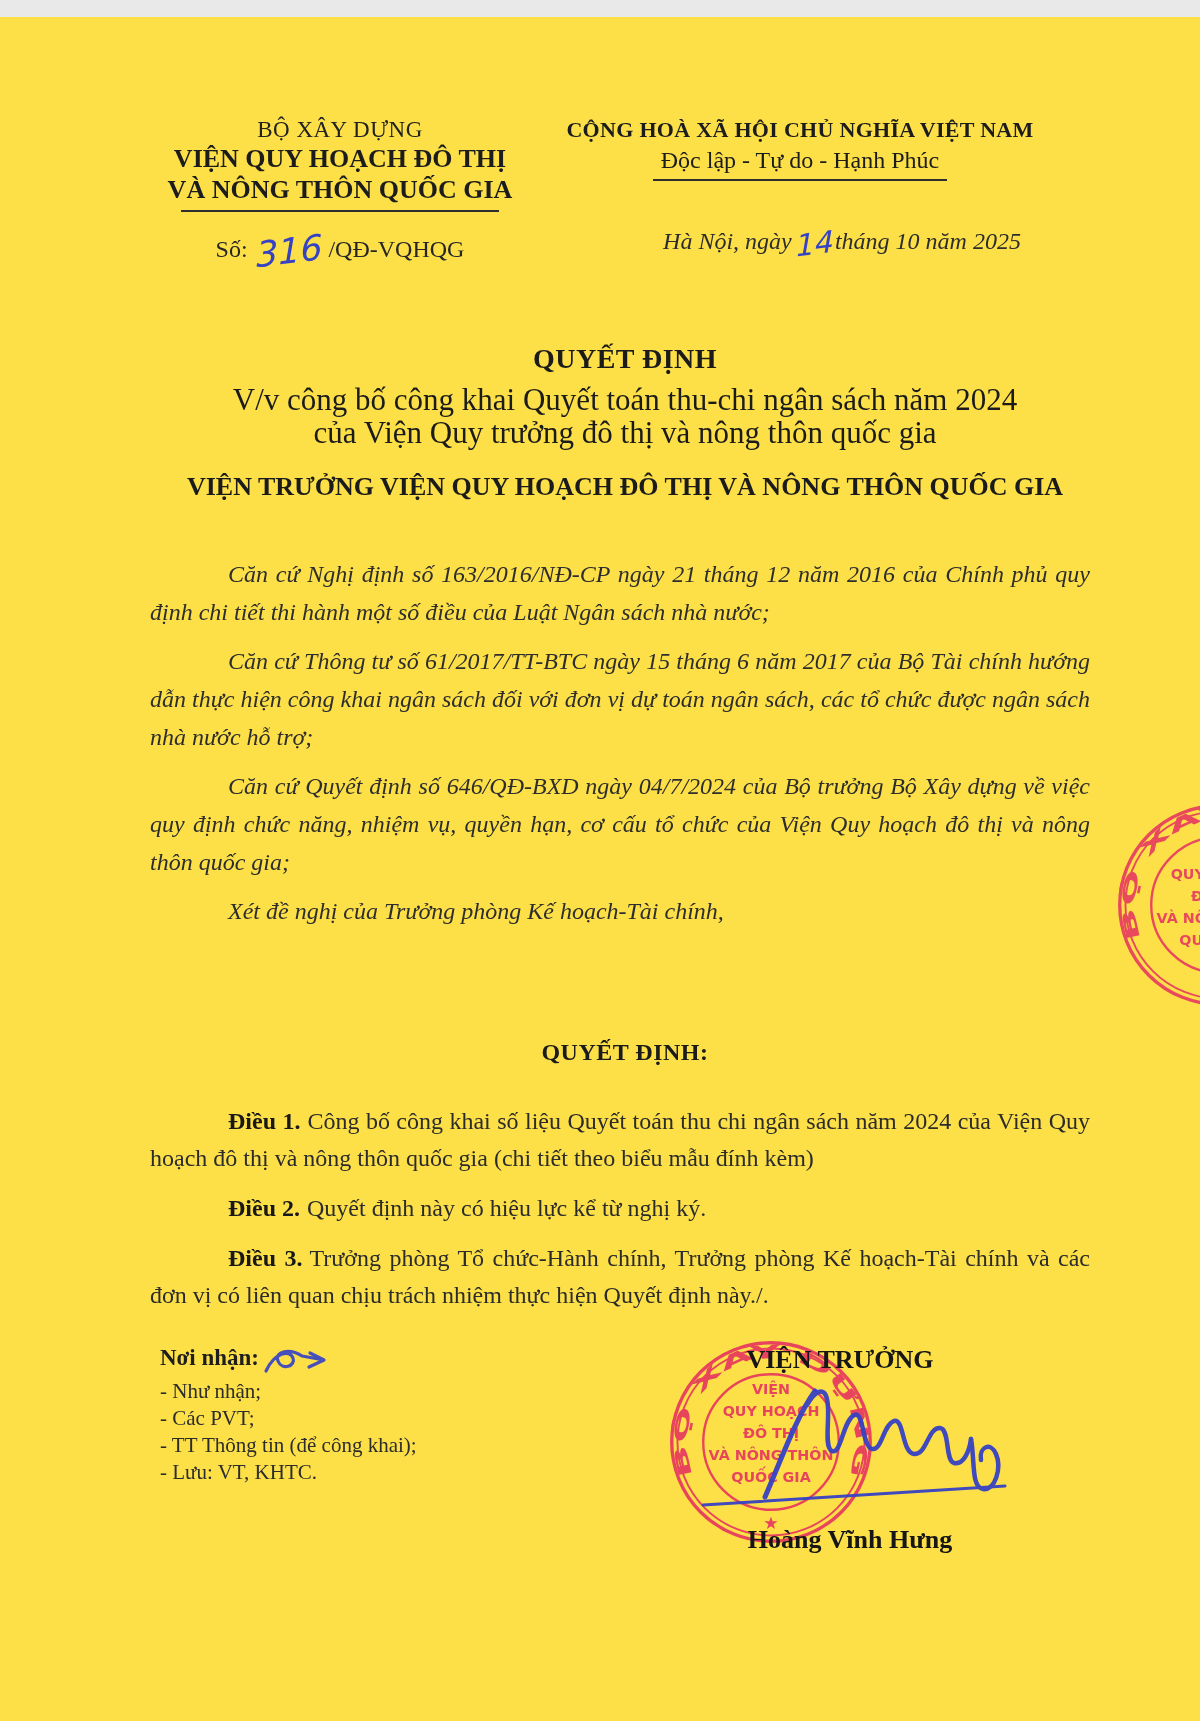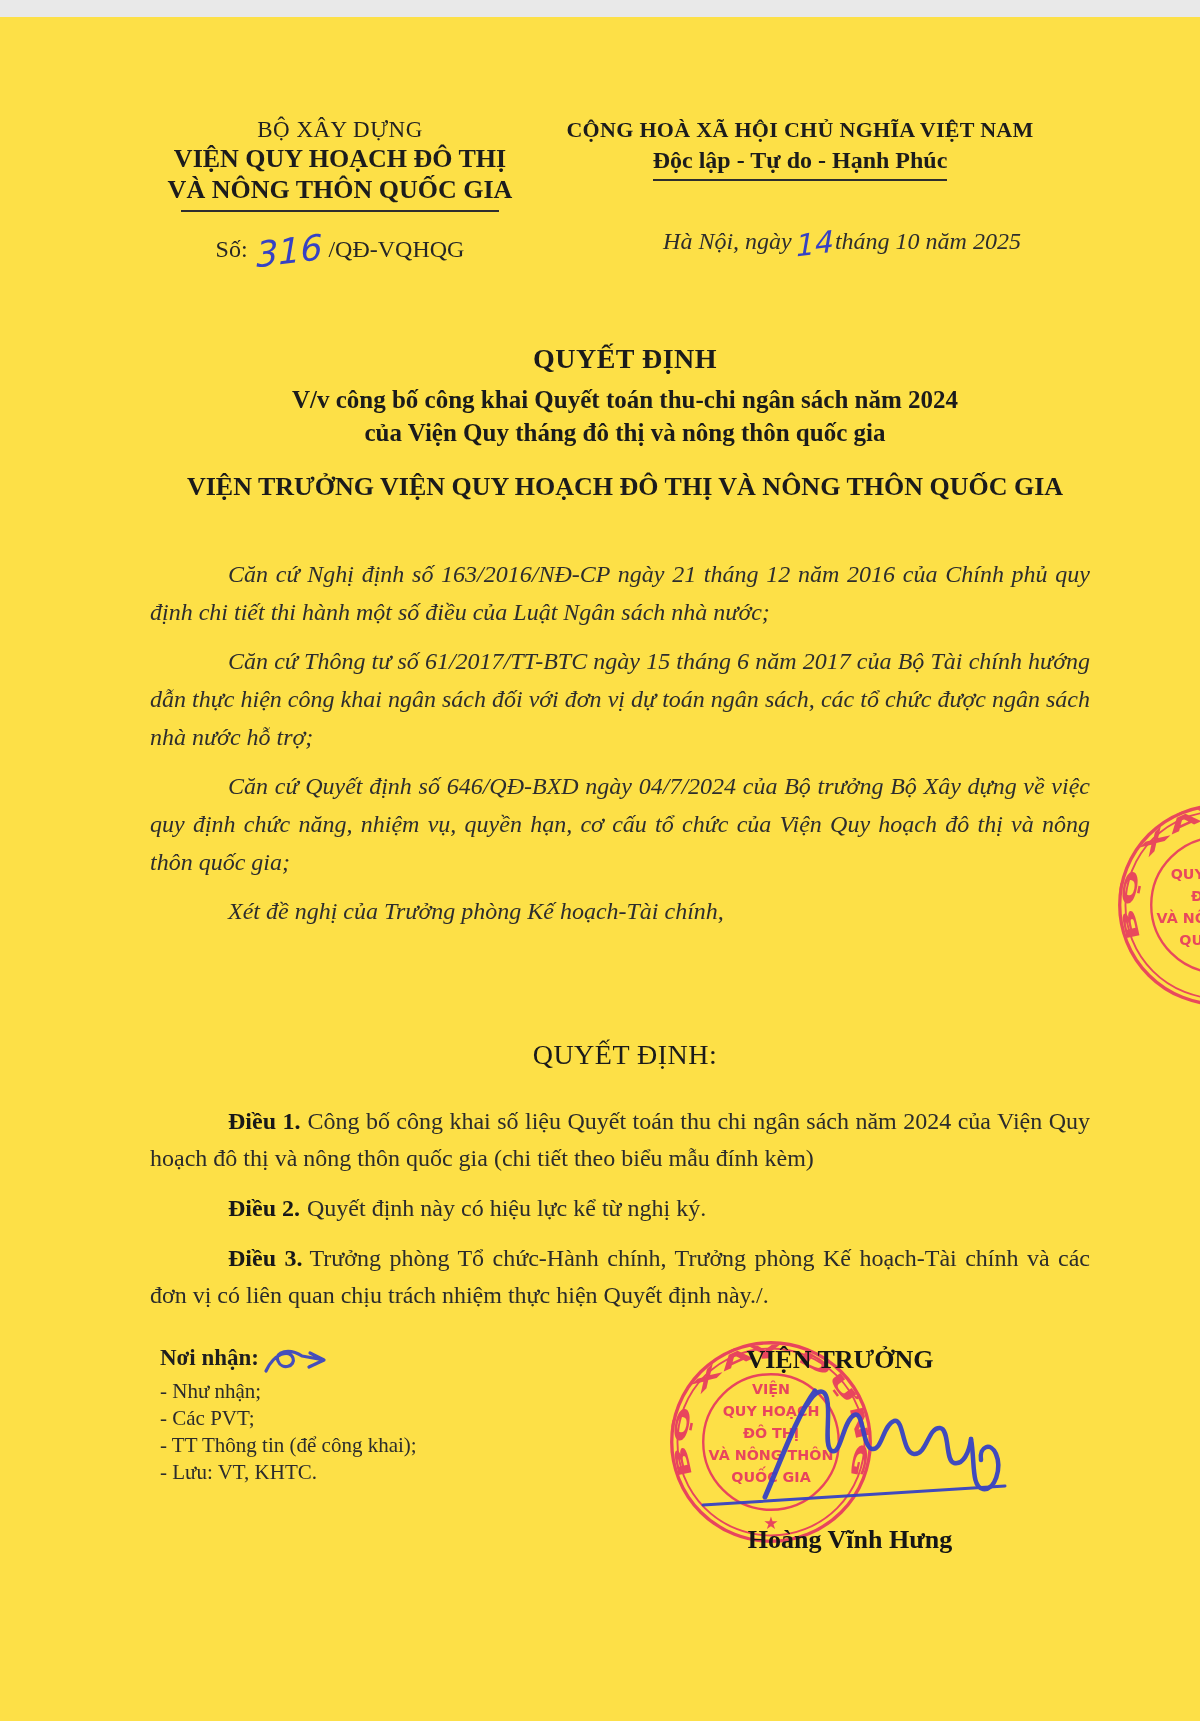--- a/index.html
+++ b/index.html
@@ -17,49 +17,49 @@
 
   
   .hdr-left{left:140px;top:100px;width:400px;}
   .hdr-left .ministry{font-size:23px;letter-spacing:.5px;color:#222;}
   .hdr-left .inst{font-size:26px;font-weight:bold;color:#1c1c1c;line-height:31px;}
   .rule-left{width:318px;border-top:2.5px solid #2e2e2e;margin:5px auto 0;}
   .so-line{margin-top:22px;font-size:24px;color:#262626;}
 
   .hdr-right{left:555px;top:100px;width:490px;}
   .hdr-right .nat1{font-size:22px;font-weight:bold;color:#1c1c1c;letter-spacing:.3px;}
-  .hdr-right .nat2{font-size:24px;font-weight:bold;color:#1c1c1c;margin-top:4px;}
+  .hdr-right .nat2{font-size:24px;font-weight:normal;color:#1c1c1c;margin-top:4px;}
   .rule-right{width:294px;border-top:2.5px solid #2e2e2e;margin:5px auto 0;}
   .date-line{margin-top:47px;font-size:24px;font-style:italic;color:#2d2d2d;transform:translateX(42px);}
 
   .hand{
     font-family:"DejaVu Sans",sans-serif;
     font-style:italic;font-weight:500;
     display:inline-block;
     transform:rotate(-7deg) skewX(-6deg);
     line-height:1;
   }
   .hand-so{font-size:35px;margin:0 6px 0 8px;vertical-align:-6px;}
   .hand-date{font-size:30px;margin:0 1px 0 4px;vertical-align:-5px;}
 
   
   .title-block{left:150px;top:326px;width:950px;}
   .title-block .t1{font-size:28px;font-weight:bold;color:#1b1b1b;letter-spacing:.5px;}
-  .title-block .t2{font-size:25px;font-weight:bold;color:#1b1b1b;margin-top:8px;line-height:33px;}
+  .title-block .t2{font-size:31px;font-weight:normal;color:#1b1b1b;margin-top:8px;line-height:33px;}
   .authority{left:150px;top:455px;width:950px;font-size:26px;font-weight:bold;color:#1b1b1b;}
 
   
   .preamble{left:150px;top:538px;width:940px;}
   .preamble p{
     margin:0 0 11px 0;
     font-size:24px;font-style:italic;
     line-height:38px;text-indent:78px;text-align:justify;
     color:#2d2d2d;
   }
-  .decision-heading{left:150px;top:1022px;width:950px;font-size:28px;font-weight:normal;color:#1b1b1b;letter-spacing:.5px;}
+  .decision-heading{left:150px;top:1022px;width:950px;font-size:24px;font-weight:bold;color:#1b1b1b;letter-spacing:.5px;}
   .articles{left:150px;top:1086px;width:940px;}
   .articles p{
     margin:0 0 13px 0;
     font-size:24px;line-height:37px;
     text-indent:78px;text-align:justify;color:#2b2b2b;
   }
   .articles b{color:#181818;padding-right:7px;}
 
   
   .recipients{left:160px;top:1328px;width:360px;}
@@ -97,21 +97,21 @@
     <div class="nat2">Độc lập - Tự do - Hạnh Phúc</div>
     <div class="rule-right"></div>
     <div class="date-line">
       <span>Hà Nội, ngày</span><span class="hand hand-date" style="color:#3642c4">14</span><span>tháng 10 năm 2025</span>
     </div>
   </div>
 
   <div class="abs title-block center">
     <div class="t1">QUYẾT ĐỊNH</div>
     <div class="t2">V/v công bố công khai Quyết toán thu-chi ngân sách năm 2024</div>
-    <div class="t2" style="margin-top:0;">của Viện Quy tháng đô thị và nông thôn quốc gia</div>
+    <div class="t2" style="margin-top:0;">của Viện Quy trưởng đô thị và nông thôn quốc gia</div>
   </div>
 
   <div class="abs authority center">VIỆN TRƯỞNG VIỆN QUY HOẠCH ĐÔ THỊ VÀ NÔNG THÔN QUỐC GIA</div>
 
   <div class="abs preamble">
     <p>Căn cứ Nghị định số 163/2016/NĐ-CP ngày 21 tháng 12 năm 2016 của Chính phủ quy định chi tiết thi hành một số điều của Luật Ngân sách nhà nước;</p>
     <p>Căn cứ Thông tư số 61/2017/TT-BTC ngày 15 tháng 6 năm 2017 của Bộ Tài chính hướng dẫn thực hiện công khai ngân sách đối với đơn vị dự toán ngân sách, các tổ chức được ngân sách nhà nước hỗ trợ;</p>
     <p>Căn cứ Quyết định số 646/QĐ-BXD ngày 04/7/2024 của Bộ trưởng Bộ Xây dựng về việc quy định chức năng, nhiệm vụ, quyền hạn, cơ cấu tổ chức của Viện Quy hoạch đô thị và nông thôn quốc gia;</p>
     <p>Xét đề nghị của Trưởng phòng Kế hoạch-Tài chính,</p>
   </div>

